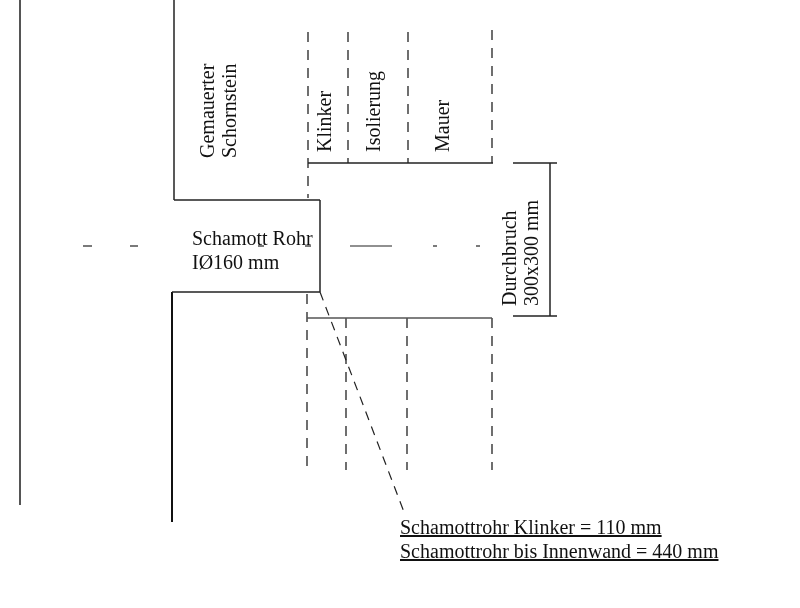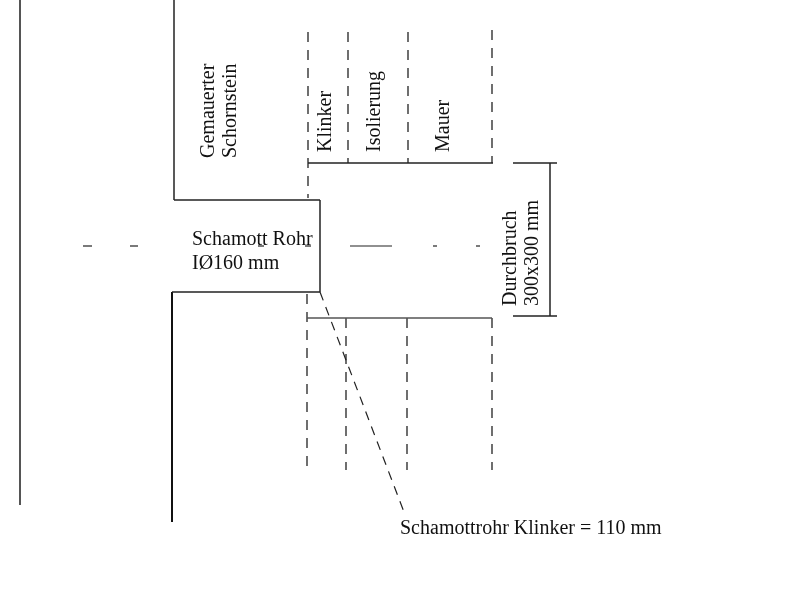--- a/index.html
+++ b/index.html
@@ -1,20 +1,20 @@
 <!DOCTYPE html>
 <html><head>
   <meta charset="utf-8">
   <style>
     html, body { margin: 0; padding: 0; background: #ffffff; }
     body { width: 800px; height: 608px; position: relative; overflow: hidden; font-family: "Liberation Serif", "DejaVu Serif", serif; color: #111; }
     svg.drawing { position: absolute; left: 0; top: 0; width: 800px; height: 608px; }
     .lbl { position: absolute; font-size: 20px; line-height: 22px; white-space: nowrap; color: #111; }
     .rot { transform-origin: 0 0; transform: rotate(-90deg); }
-    .notes { position: absolute; left: 400px; top: 515px; font-size: 20px; line-height: 24px; }
+    .notes { position: absolute; left: 400px; top: 515px; font-size: 20px; line-height: 24px; text-decoration: underline; }
     .notes div { white-space: nowrap; }
   </style>
 </head>
 <body>
 
 <svg class="drawing" viewBox="0 0 800 608" xmlns="http://www.w3.org/2000/svg">
 
   <line x1="20" y1="0" x2="20" y2="505" stroke="#555" stroke-width="2"></line>
 
   <line x1="174" y1="0" x2="174" y2="200" stroke="#222" stroke-width="1.5"></line>
@@ -72,13 +72,14 @@
   <div>300x300 mm</div>
 </div>
 
 <div class="lbl" style="left:172px; top:226px; line-height:24px;margin-left:20px;">
   <div>Schamott Rohr</div>
   <div>IØ160 mm</div>
 </div>
 
 <div class="notes">
   <div>Schamottrohr Klinker = 110 mm</div>
+  <div>Schamottrohr bis Innenwand = 440 mm</div>
 </div>
 
 </body></html>

